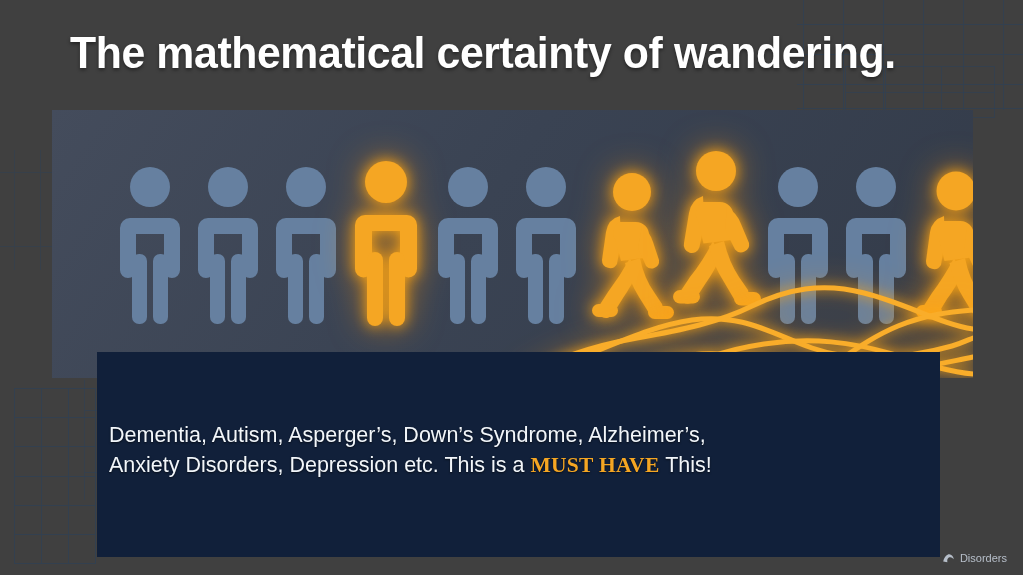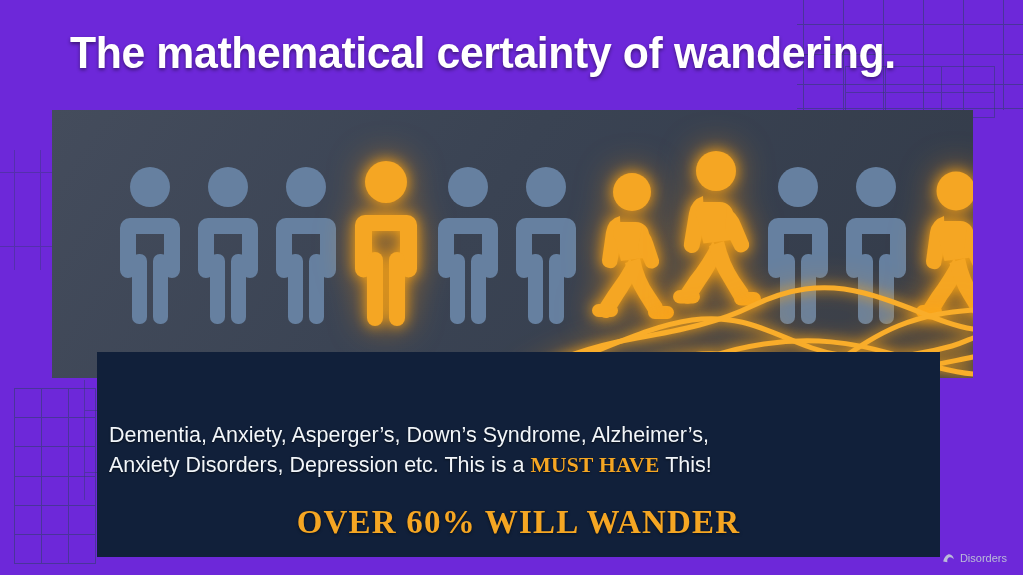--- a/index.html
+++ b/index.html
@@ -2,21 +2,21 @@
 <html><head>
 <meta charset="utf-8">
 <style>
   html,body{margin:0;padding:0;}
   body{
     width:1023px;height:575px;overflow:hidden;
     background:#101d33;
     font-family:"Liberation Sans", sans-serif;
     position:relative;
   }
-  #slide{position:absolute;inset:0;background:#6d28d9;overflow:hidden;}
+  #slide{position:absolute;inset:0;background:#404040;overflow:hidden;}
 
   
   .grid-deco{position:absolute;pointer-events:none;opacity:.5;}
   .grid-deco .gl{position:absolute;background:#28405e;}
   .grid-deco .gl.h{height:1px;left:0;right:0;}
   .grid-deco .gl.v{width:1px;top:0;bottom:0;}
 
   #grid-tr{right:-4px;top:-10px;width:230px;height:120px;}
   #grid-tr2{right:28px;top:66px;width:150px;height:52px;opacity:.45;}
   #grid-bl{left:14px;top:388px;width:82px;height:176px;}
@@ -275,26 +275,25 @@
         <path d="M508 255 C 560 236, 598 216, 640 210 C 690 203, 720 224, 760 238 C 800 252, 850 250, 900 236 C 910 233, 916 230, 921 228"></path>
         <path d="M540 268 C 570 262, 606 246, 650 244 C 700 242, 742 258, 790 262 C 838 266, 876 256, 921 247"></path>
         <path d="M620 268 C 640 252, 672 240, 712 234 C 760 227, 800 232, 840 244 C 878 256, 900 262, 921 264"></path>
         <path d="M760 268 C 788 252, 812 230, 846 216 C 876 204, 898 202, 921 200"></path>
       </g>
     </svg>
   </div>
 
   <div id="text-box">
     <div id="caption-body">
-      <div><span>Dementia, Anxiety, Asperger’s, Down’s Syndrome, Alzheimer’s,</span></div>
+      <div><span>Dementia, Autism, Asperger’s, Down’s Syndrome, Alzheimer’s,</span></div>
       <div>
         <span>Anxiety Disorders, Depression etc.  This is a </span><span class="hl">MUST HAVE</span><span> This!</span>
       </div>
     </div>
-    <div id="headline">OVER 60% WILL WANDER</div>
   </div>
 
   <div id="watermark">
     <span>
       <svg width="13" height="11" viewBox="0 0 13 11">
         <path d="M1.2 8.6 C2.4 3.2, 5.2 1.2, 7.2 1.2 C 9.6 1.2, 11.4 3.4, 11.8 6.2 C 10.2 4.4, 8.4 3.6, 6.8 4.6 C 5.2 5.6, 5 7.4, 5.4 9.2 Z" fill="#c3ccd8"></path>
       </svg>
     </span>
     <span>Disorders</span>
   </div>

